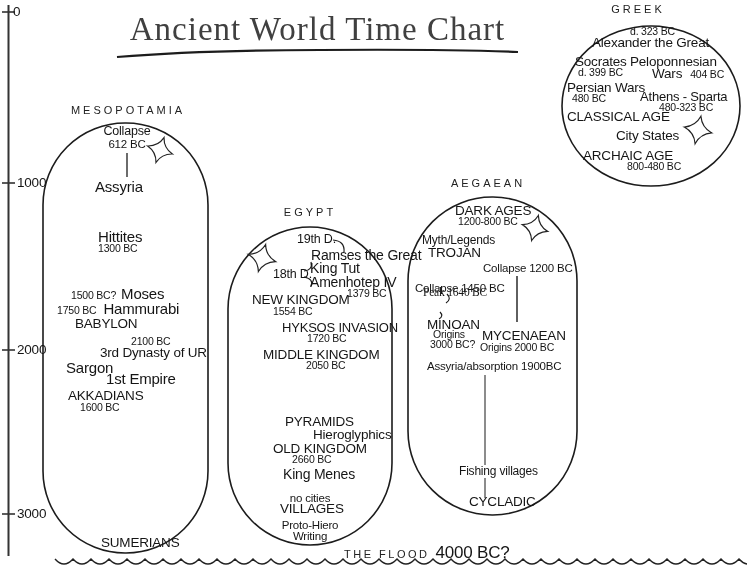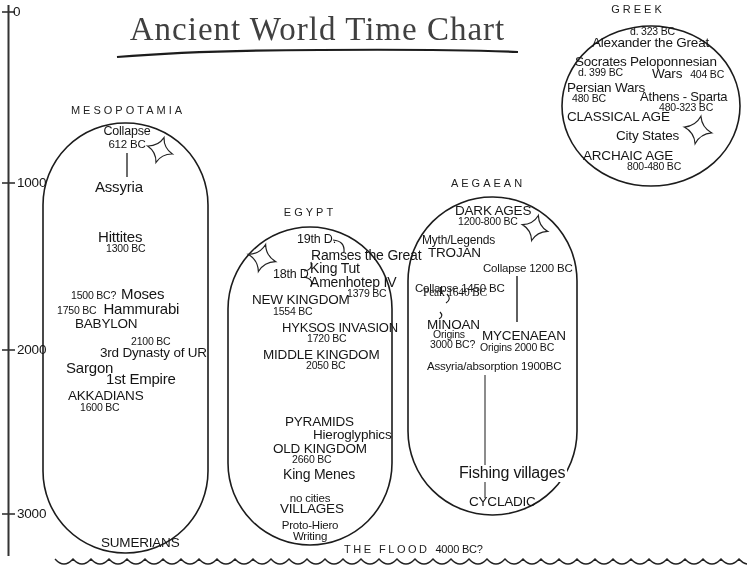--- a/index.html
+++ b/index.html
@@ -63,21 +63,21 @@
   <div class="t" style="left:13px;top:5px;font-size:13.5px;">0</div>
   <div class="t" style="left:17px;top:176px;font-size:13.5px;">1000</div>
   <div class="t" style="left:17px;top:343px;font-size:13.5px;">2000</div>
   <div class="t" style="left:17px;top:507px;font-size:13.5px;">3000</div>
 
   <div class="t hand ctr" style="left:68px;top:105px;width:120px;">MESOPOTAMIA</div>
   <div class="t ctr" style="left:100px;top:125px;width:54px;font-size:12.5px;">Collapse</div>
   <div class="t ctr" style="left:100px;top:138px;width:54px;font-size:11.5px;">612 BC</div>
   <div class="t" style="left:95px;top:179px;font-size:15px;">Assyria</div>
   <div class="t" style="left:98px;top:229px;font-size:15px;">Hittites</div>
-  <div class="t" style="left:98px;top:243px;font-size:10.5px;margin-left:8px;">1300 BC</div>
+  <div class="t" style="left:98px;top:243px;font-size:10.5px;">1300 BC</div>
   <div class="t row" style="left:71px;top:286px;gap:5px;">
     <span style="font-size:10.5px;">1500 BC?</span>
     <span style="font-size:15px;">Moses</span>
   </div>
   <div class="t row" style="left:57px;top:301px;gap:7px;">
     <span style="font-size:10.5px;">1750 BC</span>
     <span style="font-size:15px;">Hammurabi</span>
   </div>
   <div class="t" style="left:75px;top:317px;font-size:13.5px;">BABYLON</div>
   <div class="t" style="left:131px;top:336px;font-size:10.5px;">2100 BC</div>
@@ -118,21 +118,21 @@
   <div class="t" style="left:428px;top:246px;font-size:13.5px;">TROJAN</div>
   <div class="t" style="left:483px;top:262px;font-size:11.5px;">Collapse 1200 BC</div>
   <div class="t" style="left:415px;top:282px;font-size:11.5px;">Collapse 1450 BC</div>
   <div class="t" style="left:423px;top:286px;font-size:11.5px;font-family:Liberation Serif, serif;">Peak 1640 BC</div>
   <div class="t" style="left:427px;top:318px;font-size:13.5px;">MINOAN</div>
   <div class="t" style="left:433px;top:329px;font-size:10.5px;">Origins</div>
   <div class="t" style="left:430px;top:339px;font-size:10.5px;">3000 BC?</div>
   <div class="t" style="left:482px;top:329px;font-size:13.5px;">MYCENAEAN</div>
   <div class="t" style="left:480px;top:342px;font-size:10.5px;">Origins 2000 BC</div>
   <div class="t" style="left:427px;top:360px;font-size:11.5px;">Assyria/absorption 1900BC</div>
-  <div class="t whitebg" style="left:457px;top:465px;font-size:16px;">Fishing villages</div>
+  <div class="t whitebg" style="left:457px;top:465px;font-size:12px;">Fishing villages</div>
   <div class="t" style="left:469px;top:495px;font-size:13.5px;">CYCLADIC</div>
 
   <div class="t hand ctr" style="left:605px;top:4px;width:66px;">GREEK</div>
   <div class="t" style="left:630px;top:26px;font-size:10.5px;">d. 323 BC</div>
   <div class="t" style="left:592px;top:36px;font-size:13.5px;">Alexander the Great</div>
   <div class="t" style="left:575px;top:55px;font-size:13.5px;">Socrates</div>
   <div class="t" style="left:578px;top:67px;font-size:10.5px;">d. 399 BC</div>
   <div class="t" style="left:630px;top:55px;font-size:13.5px;">Peloponnesian</div>
   <div class="t row" style="left:652px;top:67px;gap:8px;">
     <span style="font-size:13.5px;">Wars</span>
@@ -142,16 +142,16 @@
   <div class="t" style="left:572px;top:93px;font-size:10.5px;">480 BC</div>
   <div class="t" style="left:640px;top:90px;font-size:13px;">Athens - Sparta</div>
   <div class="t" style="left:659px;top:102px;font-size:10.5px;">480-323 BC</div>
   <div class="t" style="left:567px;top:110px;font-size:13.5px;">CLASSICAL AGE</div>
   <div class="t" style="left:616px;top:129px;font-size:13.5px;">City States</div>
   <div class="t" style="left:583px;top:149px;font-size:13.5px;">ARCHAIC AGE</div>
   <div class="t" style="left:627px;top:161px;font-size:10.5px;">800-480 BC</div>
 
   <div class="t row" style="left:344px;top:544px;gap:6px;">
     <span class="hand" style="letter-spacing:2.5px;">THE FLOOD</span>
-    <span style="font-size:11px;text-align:center;">4000 BC?</span>
+    <span style="font-size:17px;text-align:center;">4000 BC?</span>
   </div>
 
 </div>
 
 </body></html>

